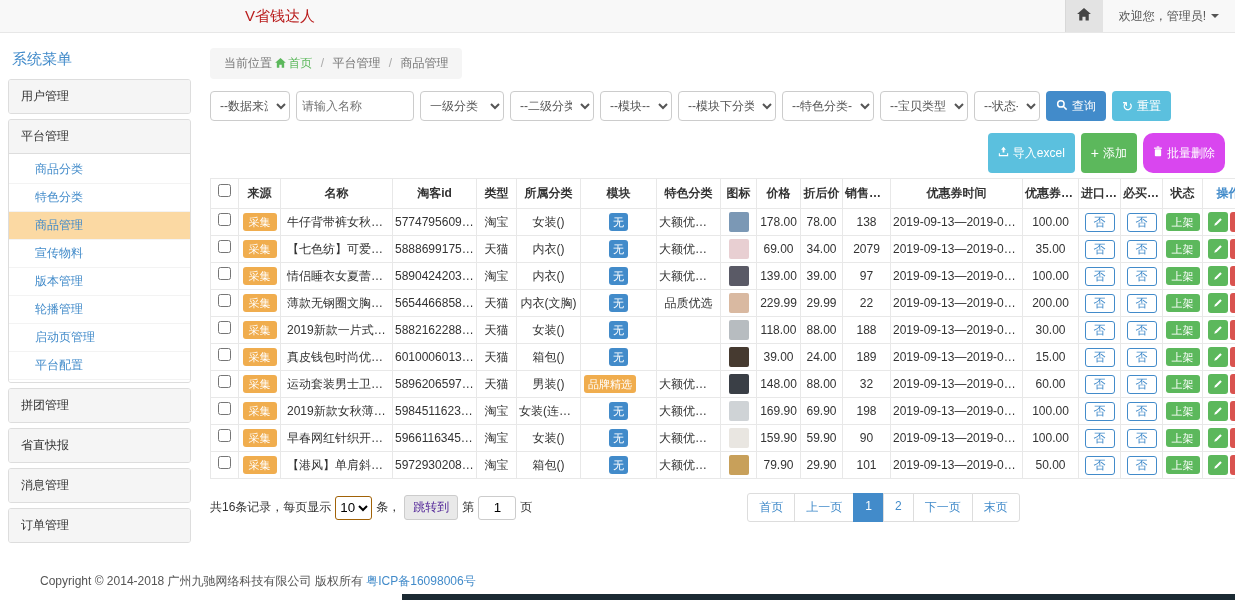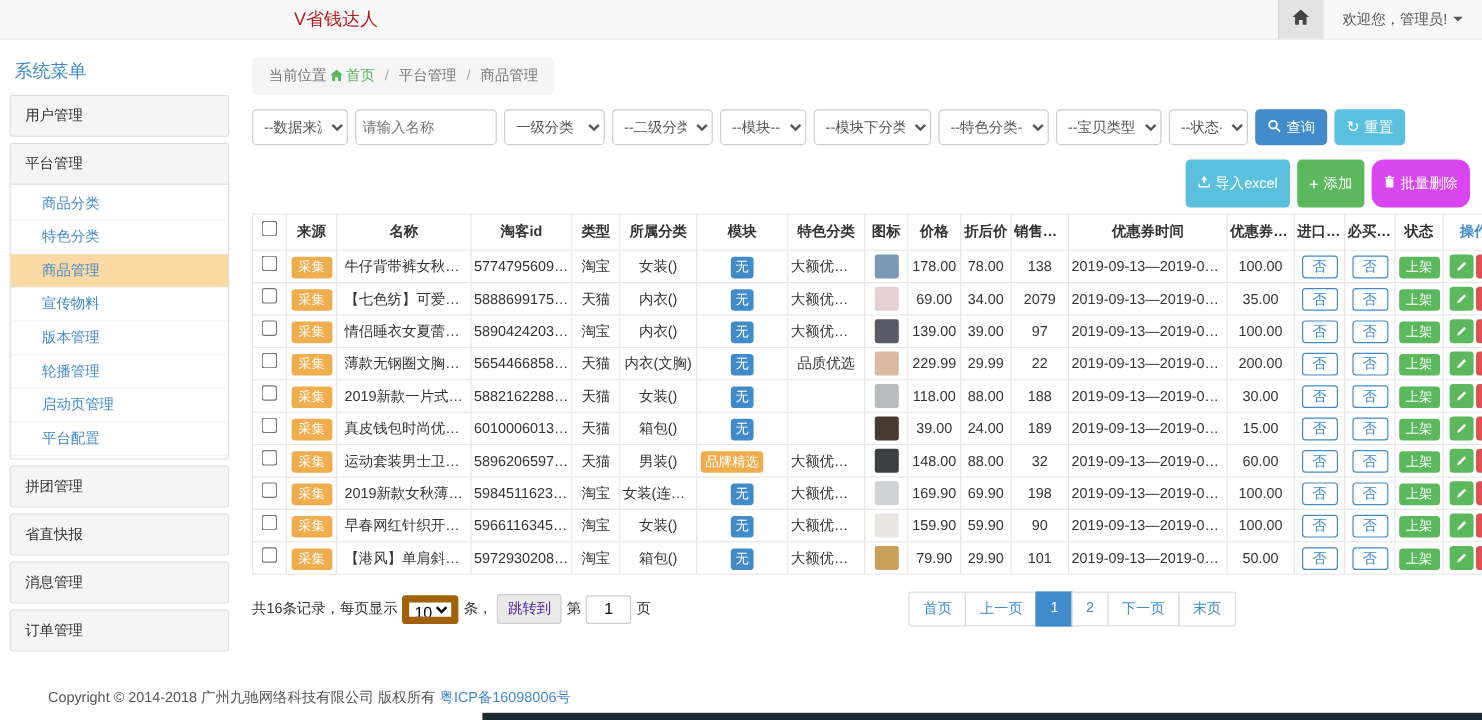--- a/index.html
+++ b/index.html
@@ -54,21 +54,21 @@
   .tag-green { background: #5cb85c; }
   .module-cell .tag { margin: 0 1px; padding: 1px 4px; }
   .btn-outline { display: inline-block; border: 1px solid #428bca; color: #428bca; background: #fff; border-radius: 3px; padding: 0 8px; cursor: pointer; line-height: 17px; }
   .thumb { width: 20px; height: 20px; display: inline-block; border-radius: 2px; vertical-align: middle; }
   .op-btn { display: inline-flex; width: 20px; height: 20px; border-radius: 3px; align-items: center; justify-content: center; cursor: pointer; margin: 0 1px; vertical-align: middle; }
   .op-edit { background: #5cb85c; }
   .op-del { background: #d9534f; }
   
   .table-footer { display: flex; align-items: center; margin-top: 14px; }
   .page-info { display: flex; align-items: center; gap: 4px; color: #333; }
-  .page-size { height: 24px; border: 6px solid #a16207; border-radius: 3px; background: #fff; font-family: inherit; }
+  .page-size { height: 24px; border: 1px solid #a16207; border-radius: 3px; background: #fff; font-family: inherit; }
   .jump-btn { border: 1px solid #ccc; background: #e9e9e9; color: #4c1d95; padding: 3px 8px; border-radius: 3px; cursor: pointer; }
   .page-input { width: 38px; height: 24px; border: 1px solid #ccc; border-radius: 3px; text-align: center; font-family: inherit; }
   .pager { margin-left: 215px; display: flex; }
   .page-btn { border: 1px solid #ddd; background: #fff; color: #428bca; padding: 5px 11px; margin-left: -1px; cursor: pointer; }
   .page-btn:first-child { margin-left: 0; border-radius: 3px 0 0 3px; }
   .page-btn:last-child { border-radius: 0 3px 3px 0; }
   .page-btn.active { background: #428bca; color: #fff; border-color: #428bca; }
   
   .page-footer { position: absolute; bottom: 10px; left: 12px; width: 100%; text-align: left; color: #555; padding-left: 28px; }
   .page-footer .icp { color: #428bca; text-decoration: none; cursor: pointer; }

